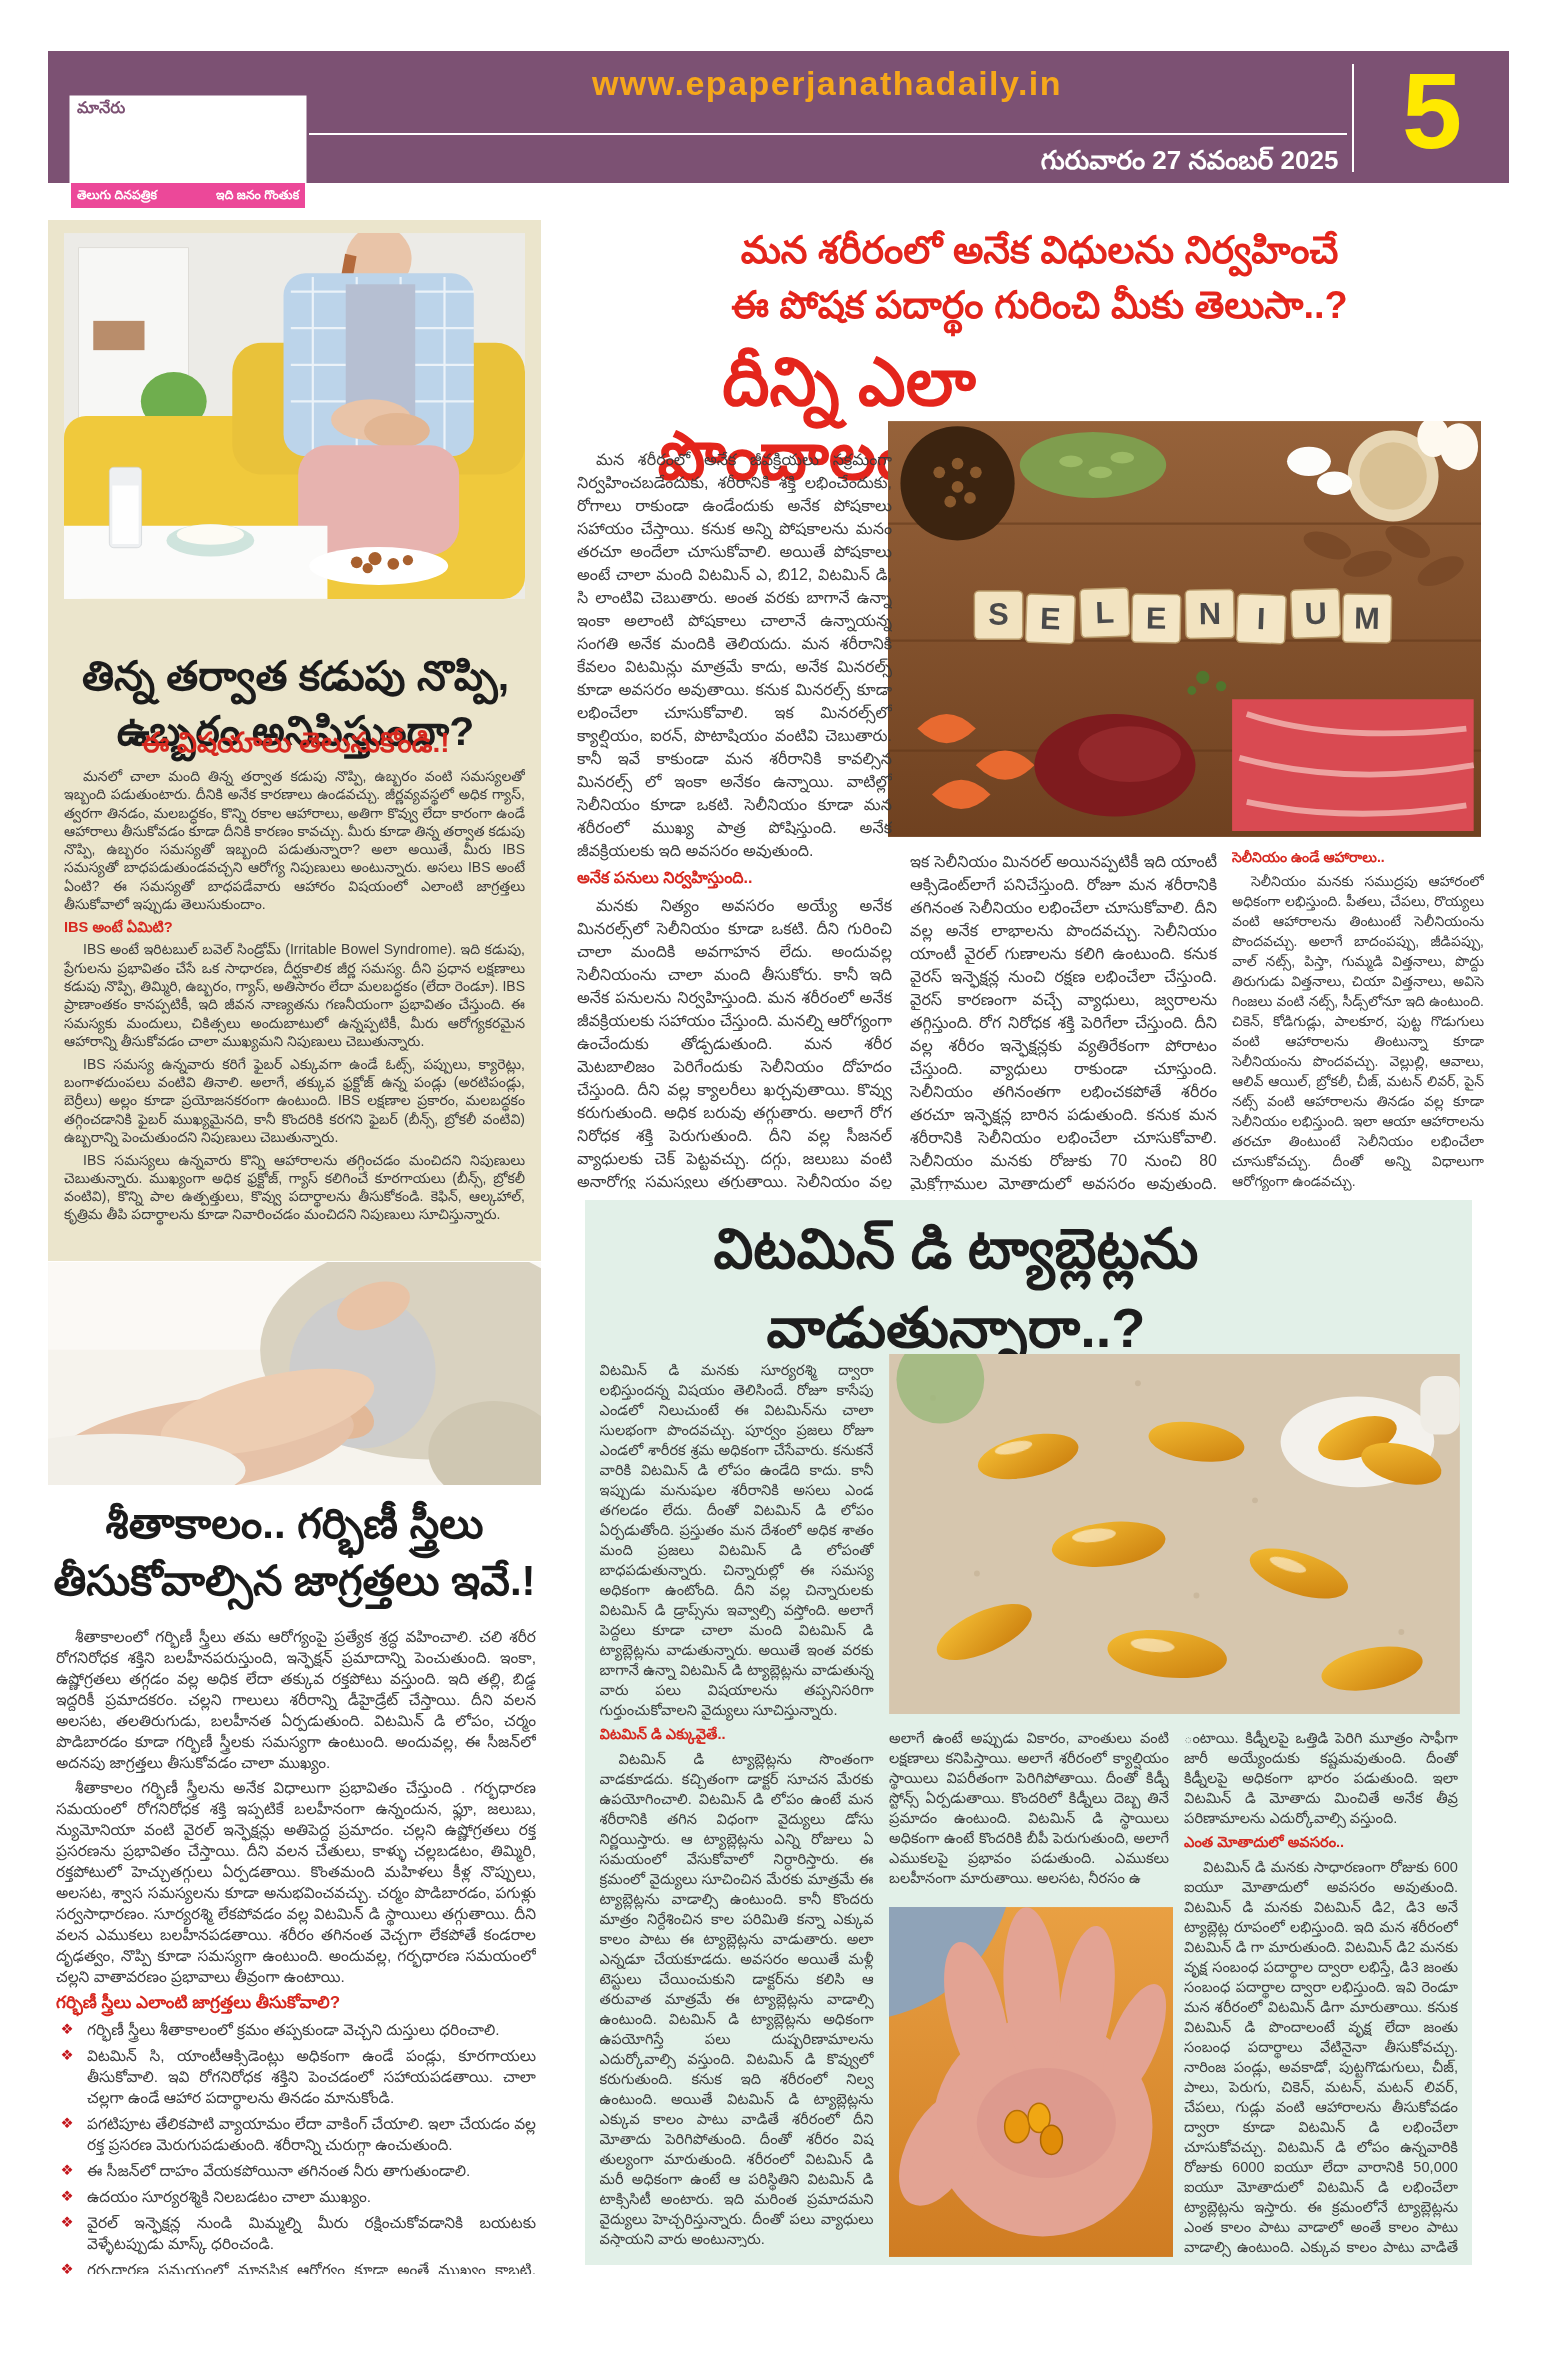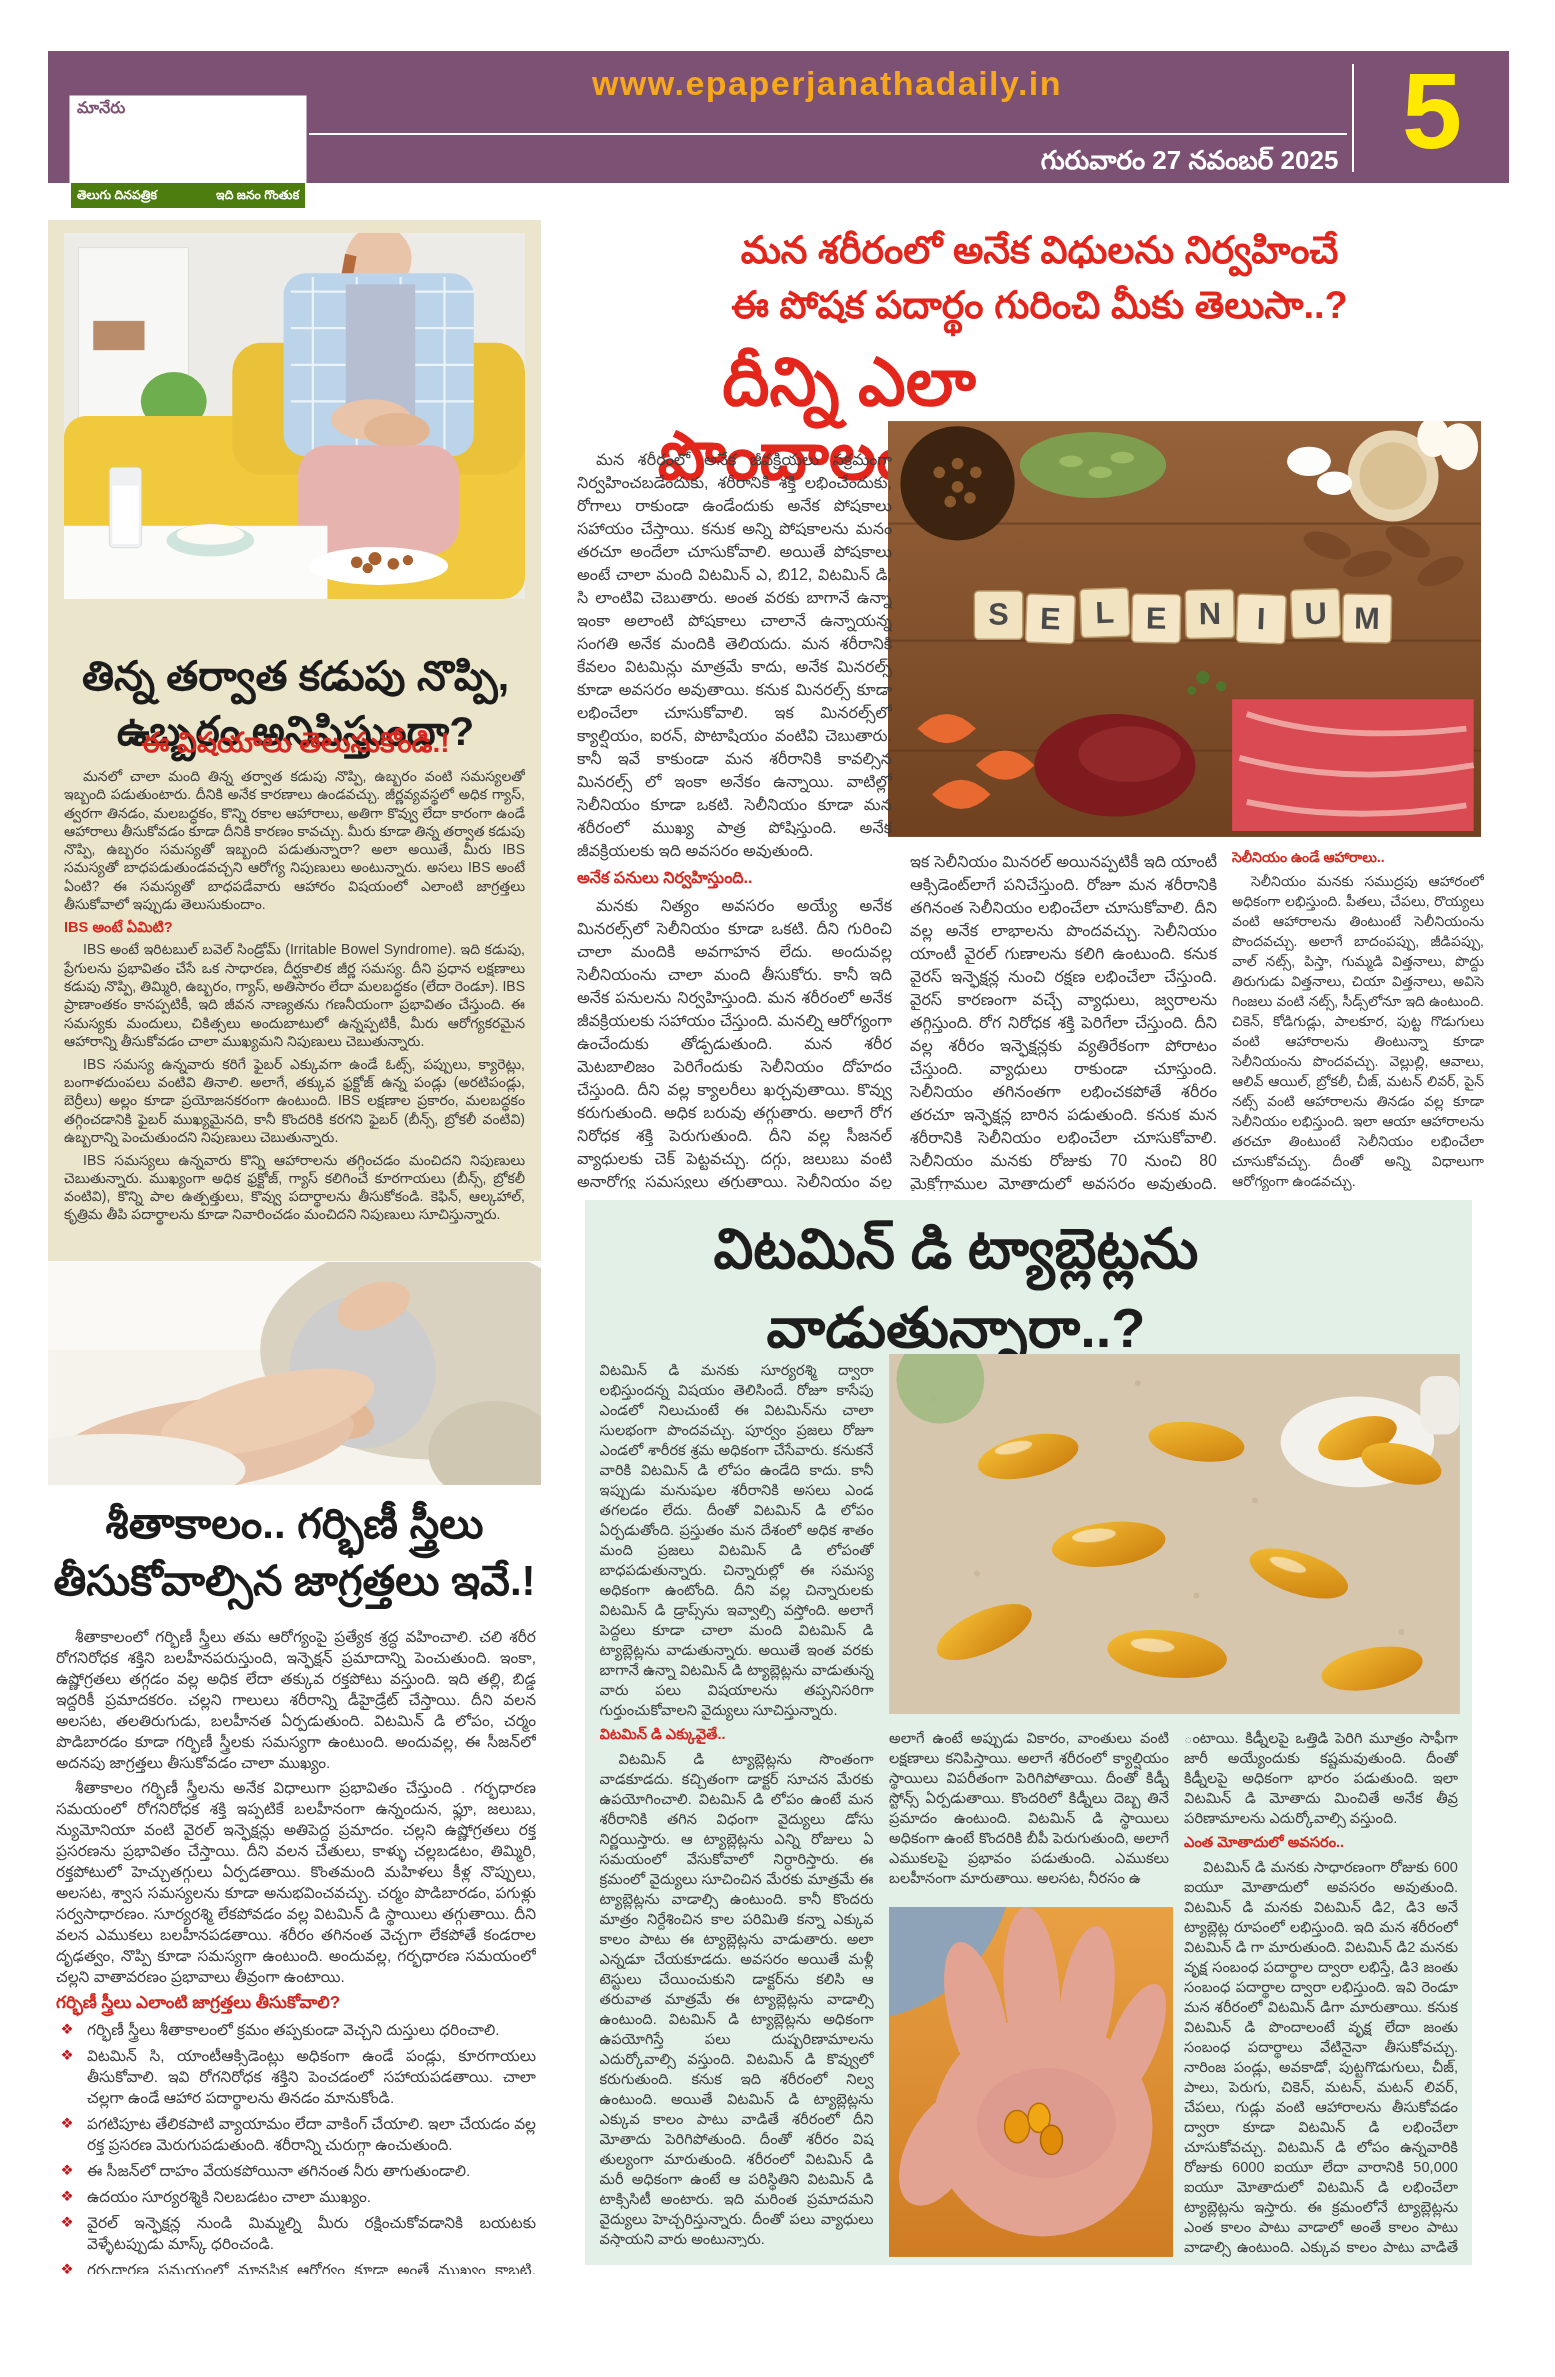--- a/index.html
+++ b/index.html
@@ -11,21 +11,21 @@
   .hidden-of{overflow:hidden;}
   
   .hdr{background:#7C5173;}
   .url{color:#F7A81B;font-weight:bold;font-size:34px;letter-spacing:1.5px;}
   .regional{color:#ffffff;font-weight:bold;font-size:34px;letter-spacing:13px;}
   .date{color:#ffffff;font-weight:bold;font-size:26px;}
   .pageno{color:#FFE900;font-weight:bold;font-size:108px;line-height:1;}
   .logo-box{background:#ffffff;box-shadow:0 0 0 1.5px #ffffff;}
   .logo-top{color:#7C5173;font-size:16px;font-weight:bold;}
   .logo-name{color:#232074;font-weight:bold;font-size:64px;line-height:1.0;font-style:italic;}
-  .logo-strip{background:#4d7c0f;color:#ffffff;font-size:12.4px;font-weight:bold;}
+  .logo-strip{background:#ec4899;color:#ffffff;font-size:12.4px;font-weight:bold;}
   .wline{background:#ffffff;}
   
   .red{color:#D6281F;}
   .subhead{color:#D6281F;font-weight:bold;}
   .body-sm{font-size:14px;line-height:18.3px;}
   .body-md{font-size:15.4px;line-height:21px;}
   .body-sel{font-size:16px;line-height:23px;}
   .body-sel3{font-size:14px;line-height:20px;}
   .body-vd{font-size:14.6px;line-height:20px;}
   p{margin:0 0 4.4px 0;text-indent:19px;}

